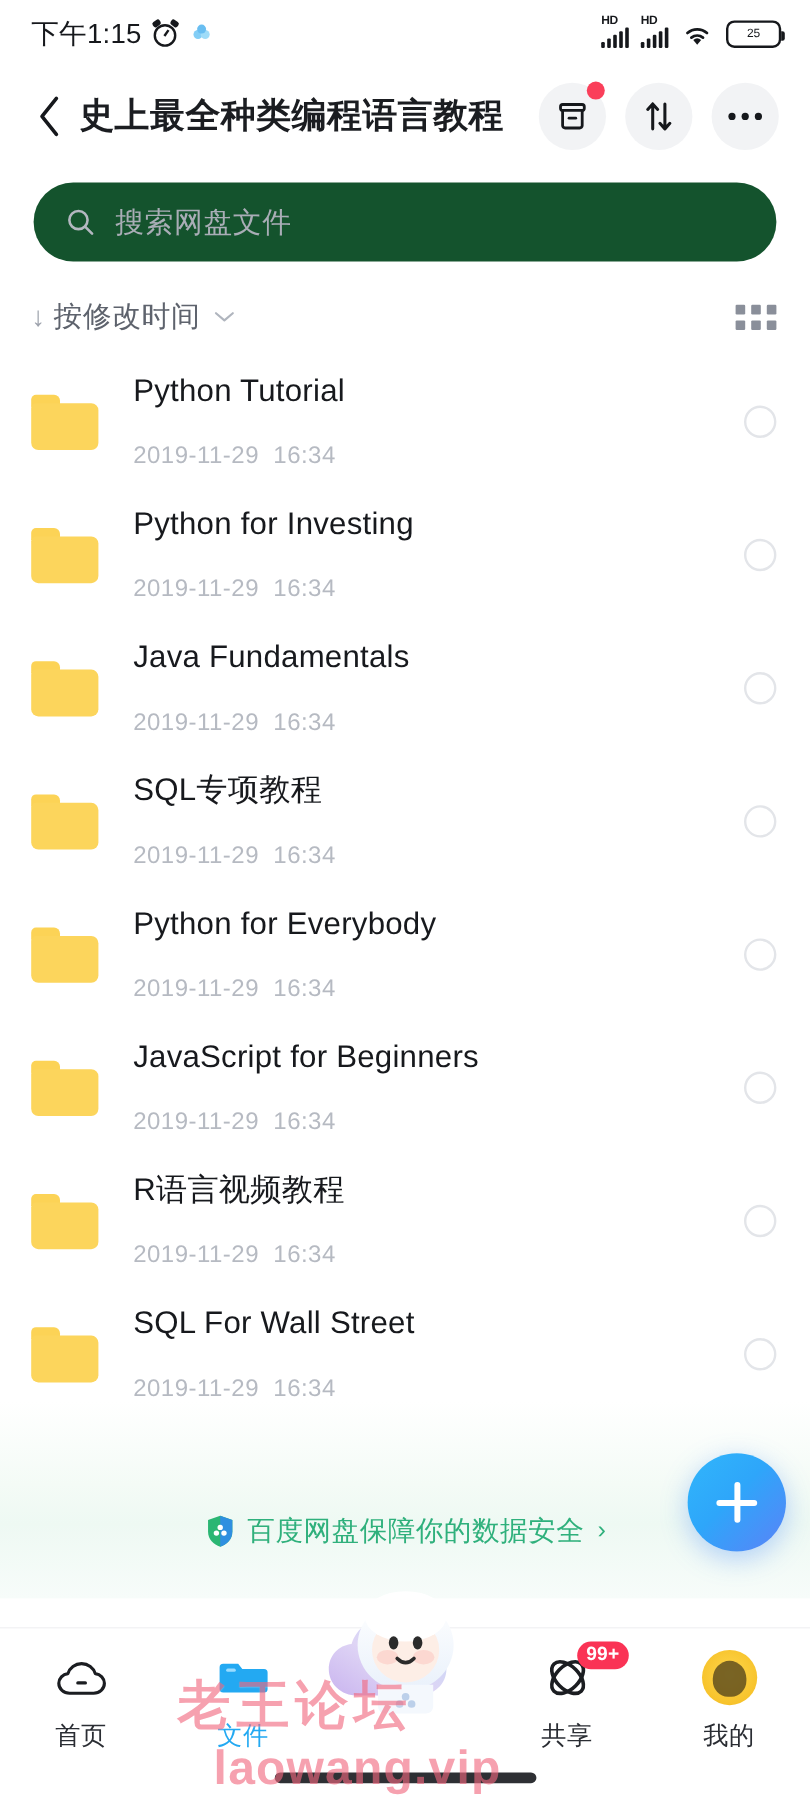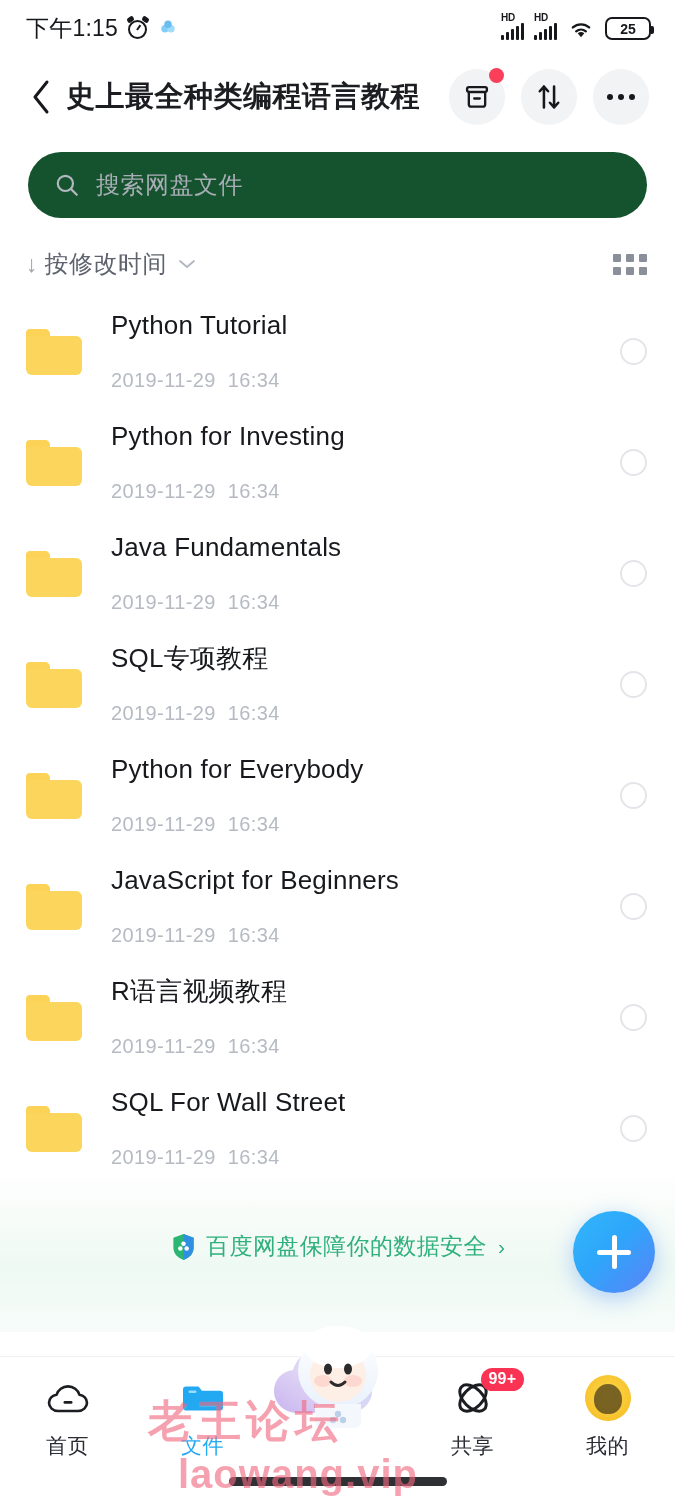--- a/index.html
+++ b/index.html
@@ -46,21 +46,21 @@
   .sig .bars i { width:3px; background:#16181c; border-radius:1px; display:block; }
   .sig .bars i:nth-child(1){height:5px}
   .sig .bars i:nth-child(2){height:8px}
   .sig .bars i:nth-child(3){height:11px}
   .sig .bars i:nth-child(4){height:14px}
   .sig .bars i:nth-child(5){height:17px}
   .batt {
     width:46px; height:23px; border:2px solid #16181c; border-radius:7px;
     display:flex; align-items:center; justify-content:center; position:relative;
   }
-  .batt span { font-size:14px; color:#16181c; font-weight:700; }
+  .batt span { font-size:10px; color:#16181c; font-weight:400; }
   .batt::after {
     content:""; position:absolute; right:-5px; top:7px; width:3px; height:8px;
     background:#16181c; border-radius:0 2px 2px 0;
   }
 
   
   .header {
     height:82px; display:flex; align-items:center; padding:0 26px 0 24px;
   }
   .back-btn {
@@ -129,21 +129,21 @@
     width:27px; height:27px; border-radius:50%; border:2px solid #e3e5e9;
     flex:0 0 auto; cursor:pointer;
   }
 
   
   .promo-area {
     position:absolute; left:0; right:0; top:1168px; height:164px;
     background:linear-gradient(180deg,#ffffff 0%,#f4fbf6 42%,#eef9f3 62%,#f7fcfa 100%);
   }
   .promo {
-    position:absolute; left:0; right:0; top:63px;
+    position:absolute; left:0; right:0; top:92px;
     display:flex; align-items:center; justify-content:center; gap:9px;
     cursor:pointer;
   }
   .promo-text { font-size:23px; color:#2fb07c; letter-spacing:.4px; }
   .promo-chev { font-size:21px; color:#2fb07c; margin-left:2px; }
 
   .fab {
     position:absolute; left:573px; top:1211px; width:82px; height:82px;
     border-radius:50%;
     background:linear-gradient(135deg,#31b6fb 0%,#2ea6fa 45%,#5b82f7 100%);

